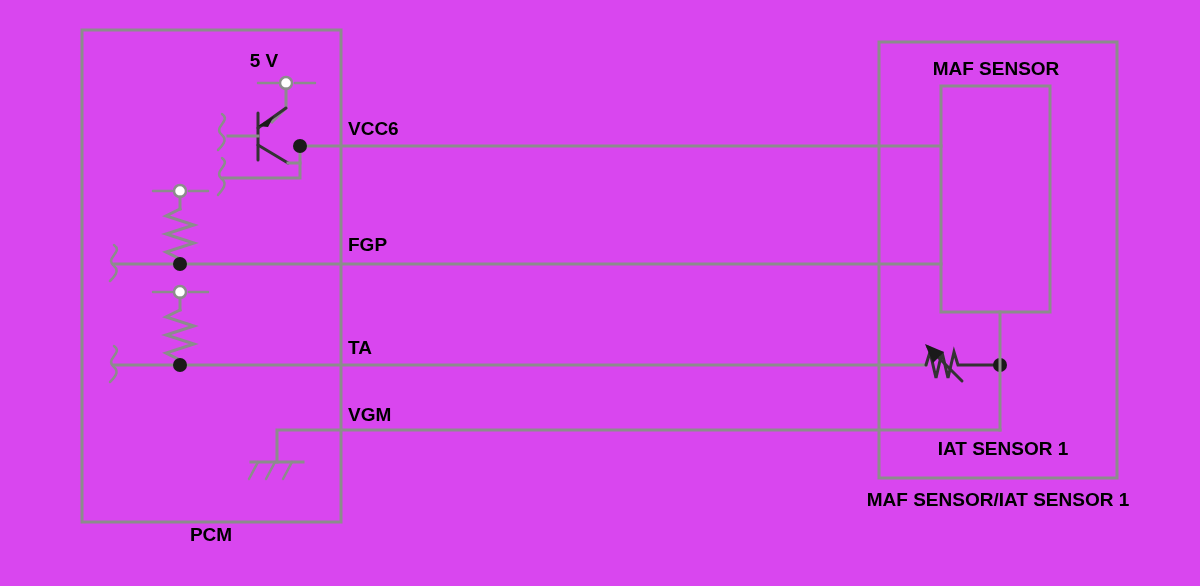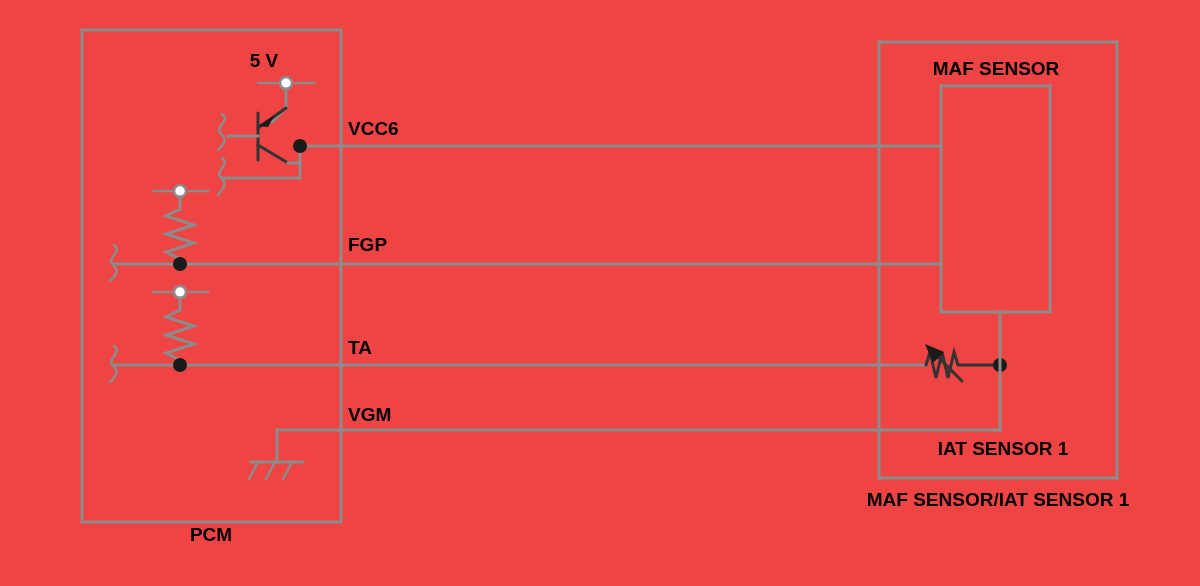--- a/index.html
+++ b/index.html
@@ -4,21 +4,21 @@
 <style>
   html, body {
     margin: 0;
     padding: 0;
     background: #ffffff;
   }
   #canvas {
     position: relative;
     width: 1200px;
     height: 586px;
-    background: #ef4444;
+    background: #d946ef;
     font-family: "Liberation Sans", sans-serif;
     overflow: hidden;
   }
   svg.schematic {
     position: absolute;
     top: 0;
     left: 0;
     width: 1200px;
     height: 586px;
   }

